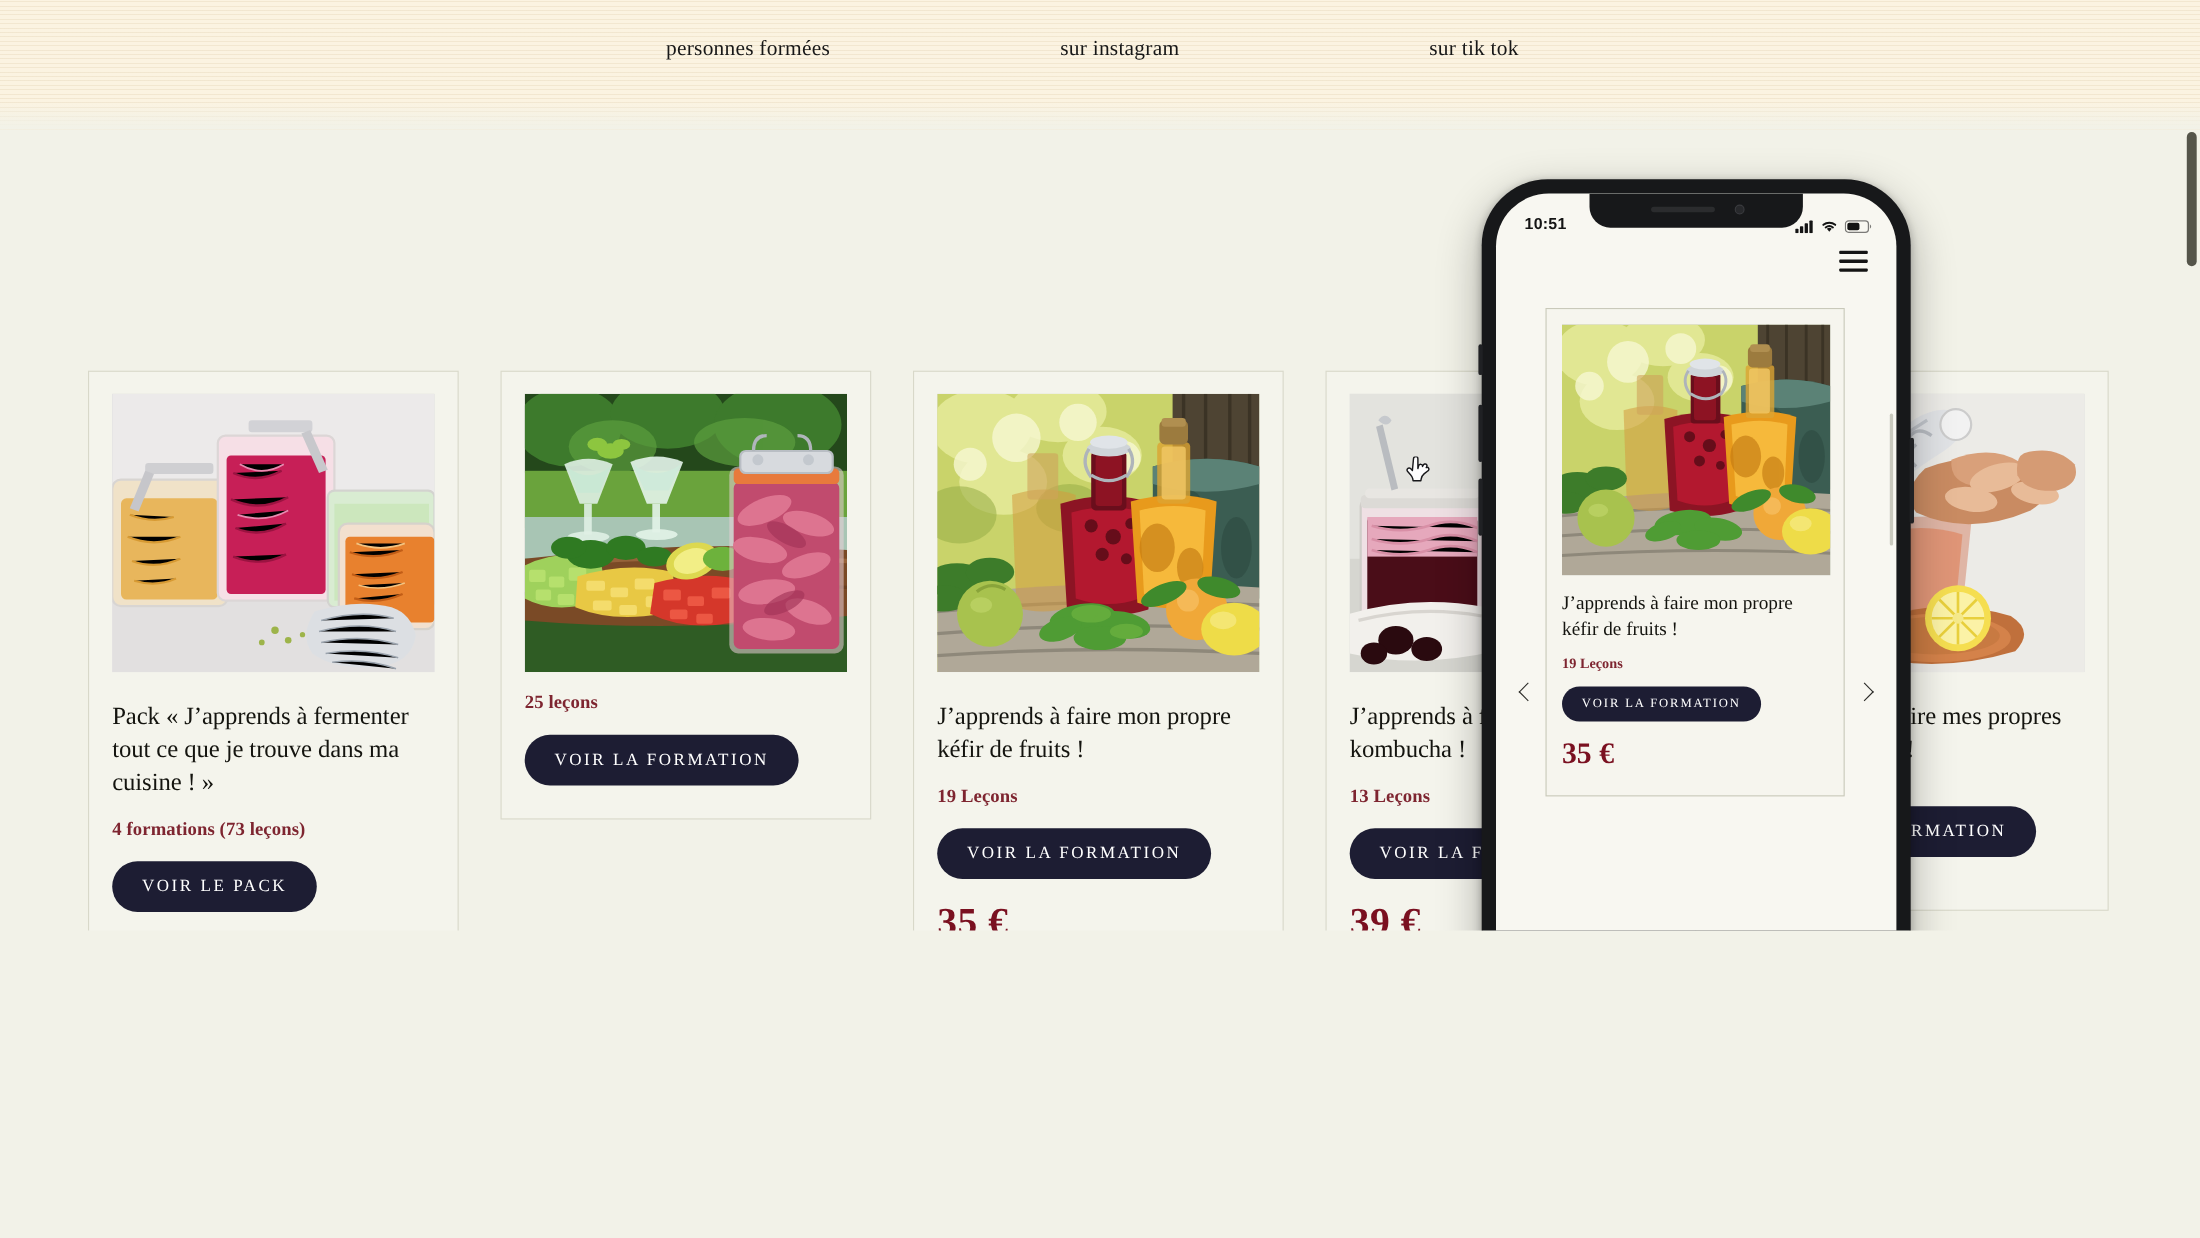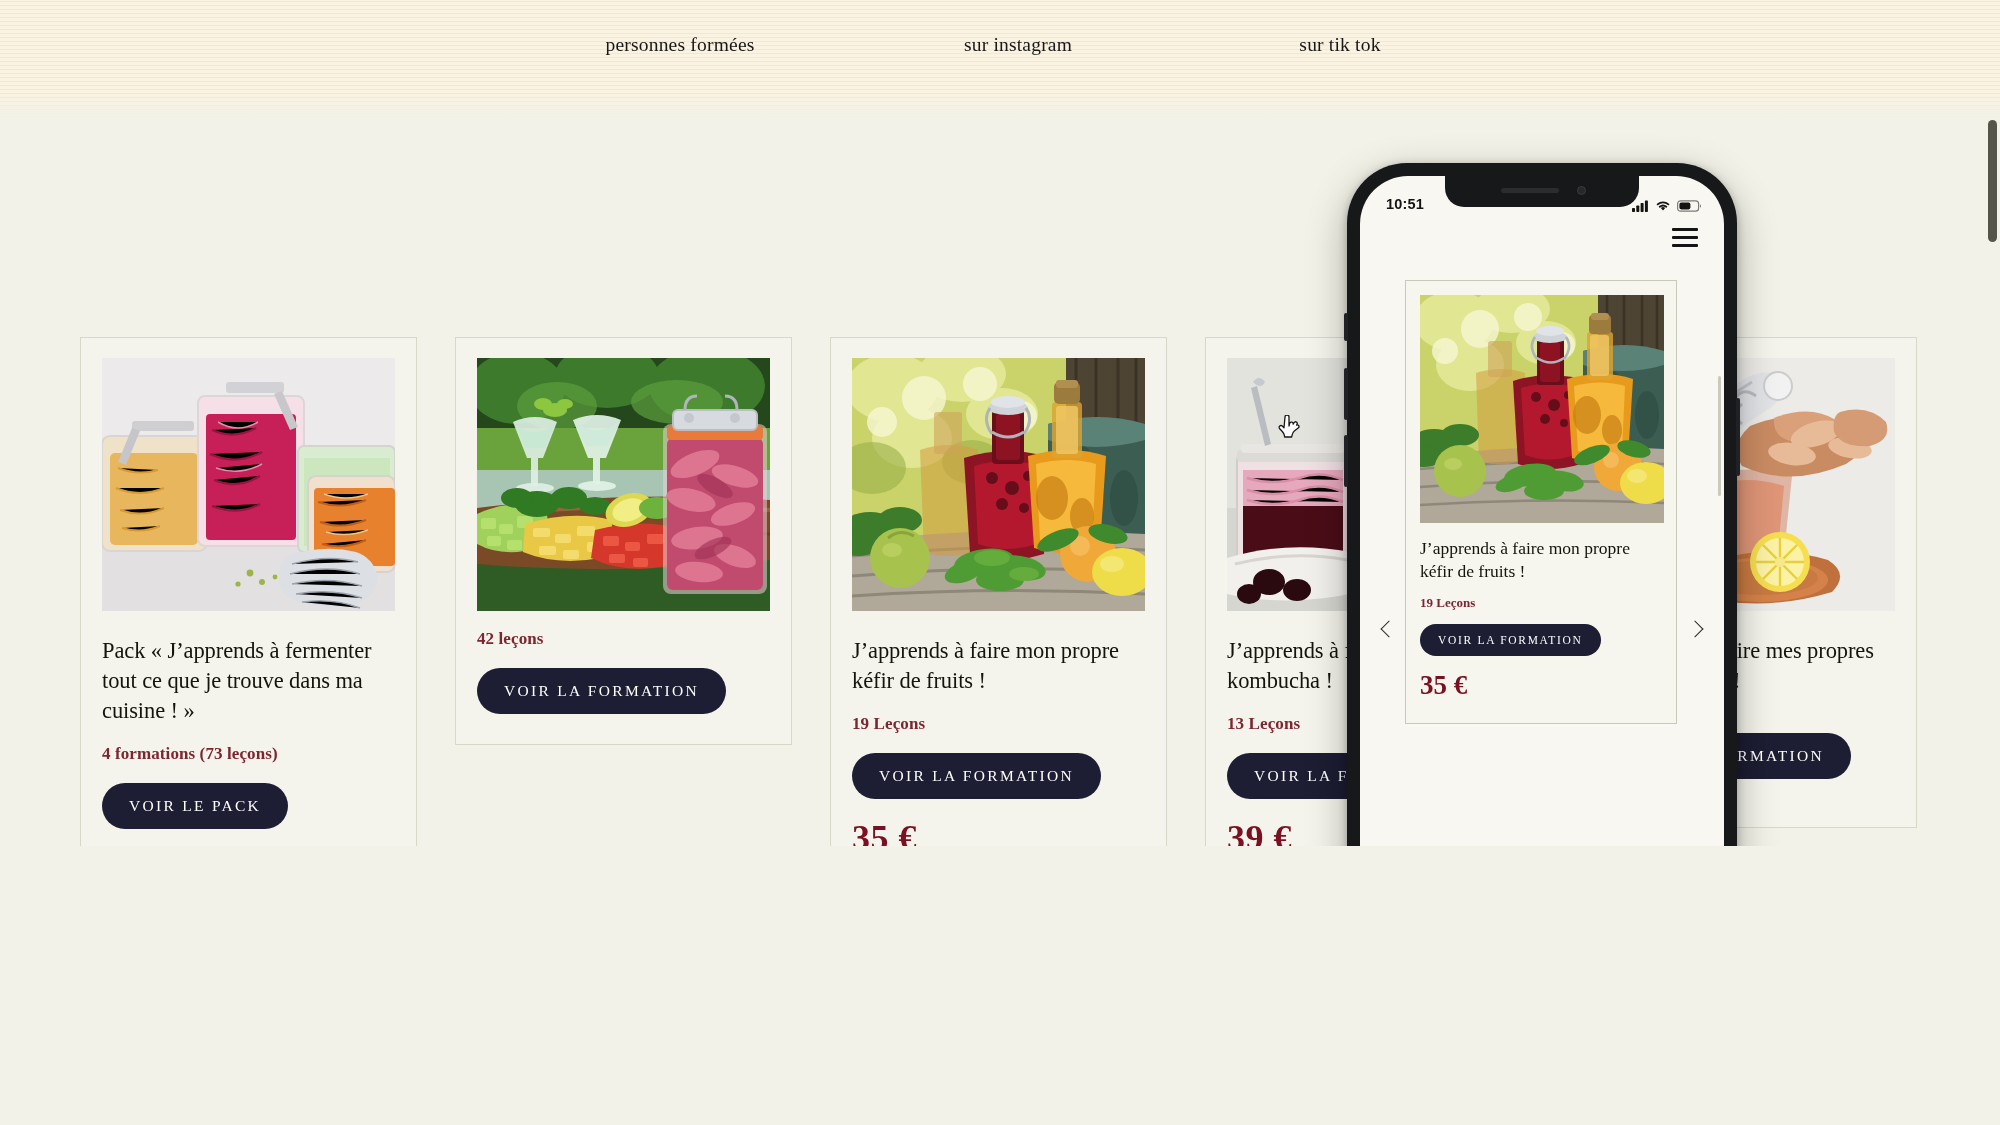--- a/index.html
+++ b/index.html
@@ -624,21 +624,21 @@
             <rect x="190" y="68" width="96" height="14" rx="4" fill="#e87a3c"></rect>
             <rect x="196" y="52" width="84" height="20" rx="5" fill="#d7dade" stroke="#b9bec4" stroke-width="2"></rect>
             <g stroke="#b0b5bb" stroke-width="3" fill="none">
               <path d="M208 52 q0 -14 12 -14 M260 52 q0 -14 -12 -14"></path>
             </g>
             <circle cx="212" cy="60" r="5" fill="#c3c8ce"></circle>
               <circle cx="258" cy="60" r="5" fill="#c3c8ce"></circle>
           </g>
         </svg>
       </div>
-      <div class="card-lessons">42 leçons</div>
+      <div class="card-lessons">25 leçons</div>
       <button class="card-btn">VOIR LA FORMATION</button>
       <div class="card-pad-bottom"></div>
     </div>
 
     <div class="card" style="left:830px; width:337px;">
       <div class="card-img">
         <svg viewBox="0 0 293 253" preserveAspectRatio="xMidYMid slice">
           <rect width="293" height="253" fill="#c9d36a"></rect>
           <g fill="#e5ea9a" opacity="0.85">
             <ellipse cx="40" cy="30" rx="46" ry="34"></ellipse>

